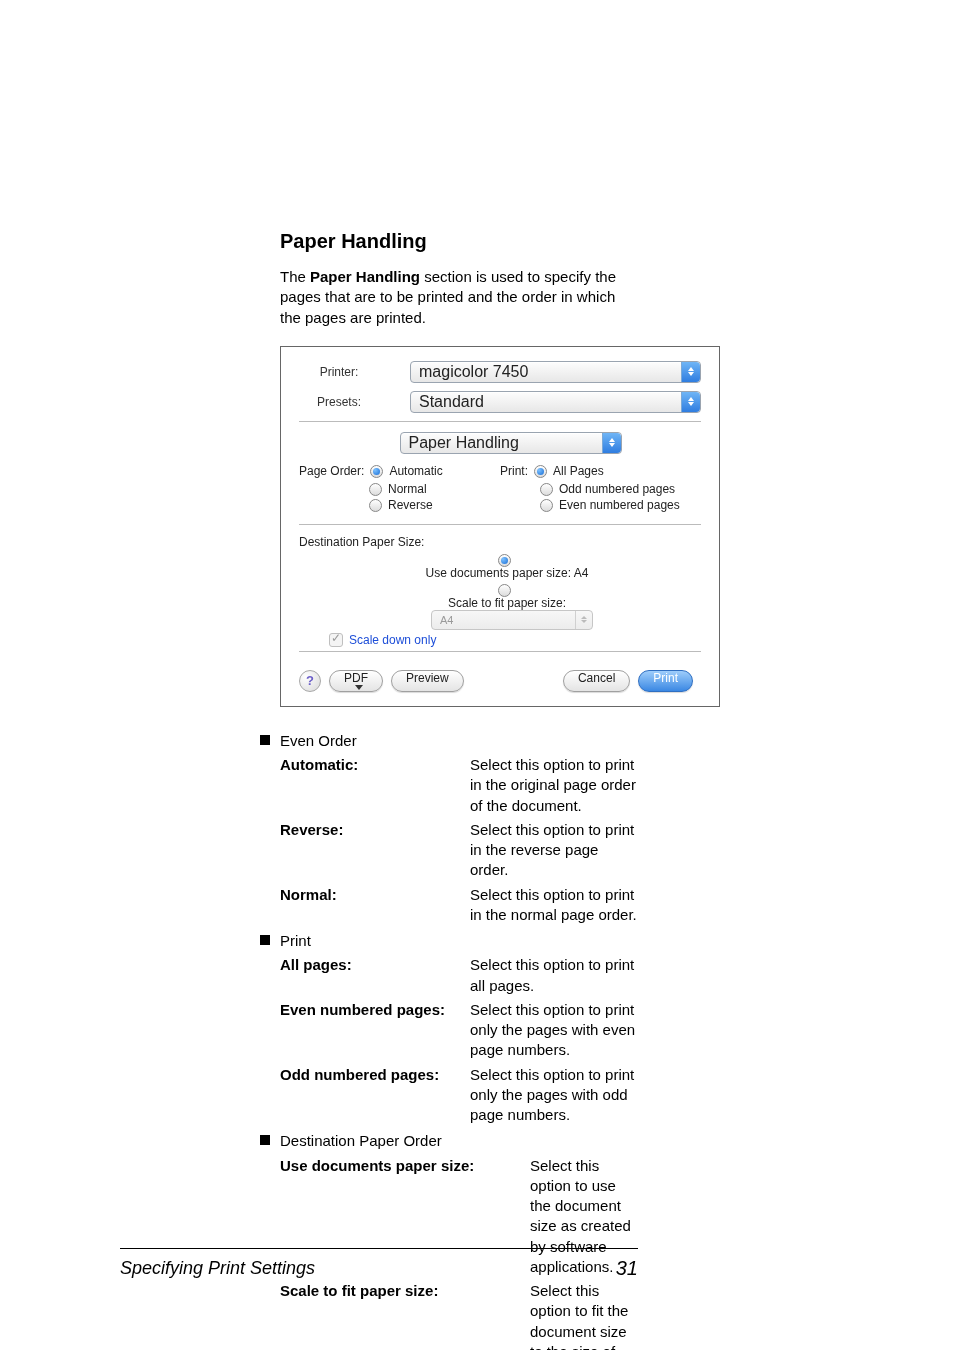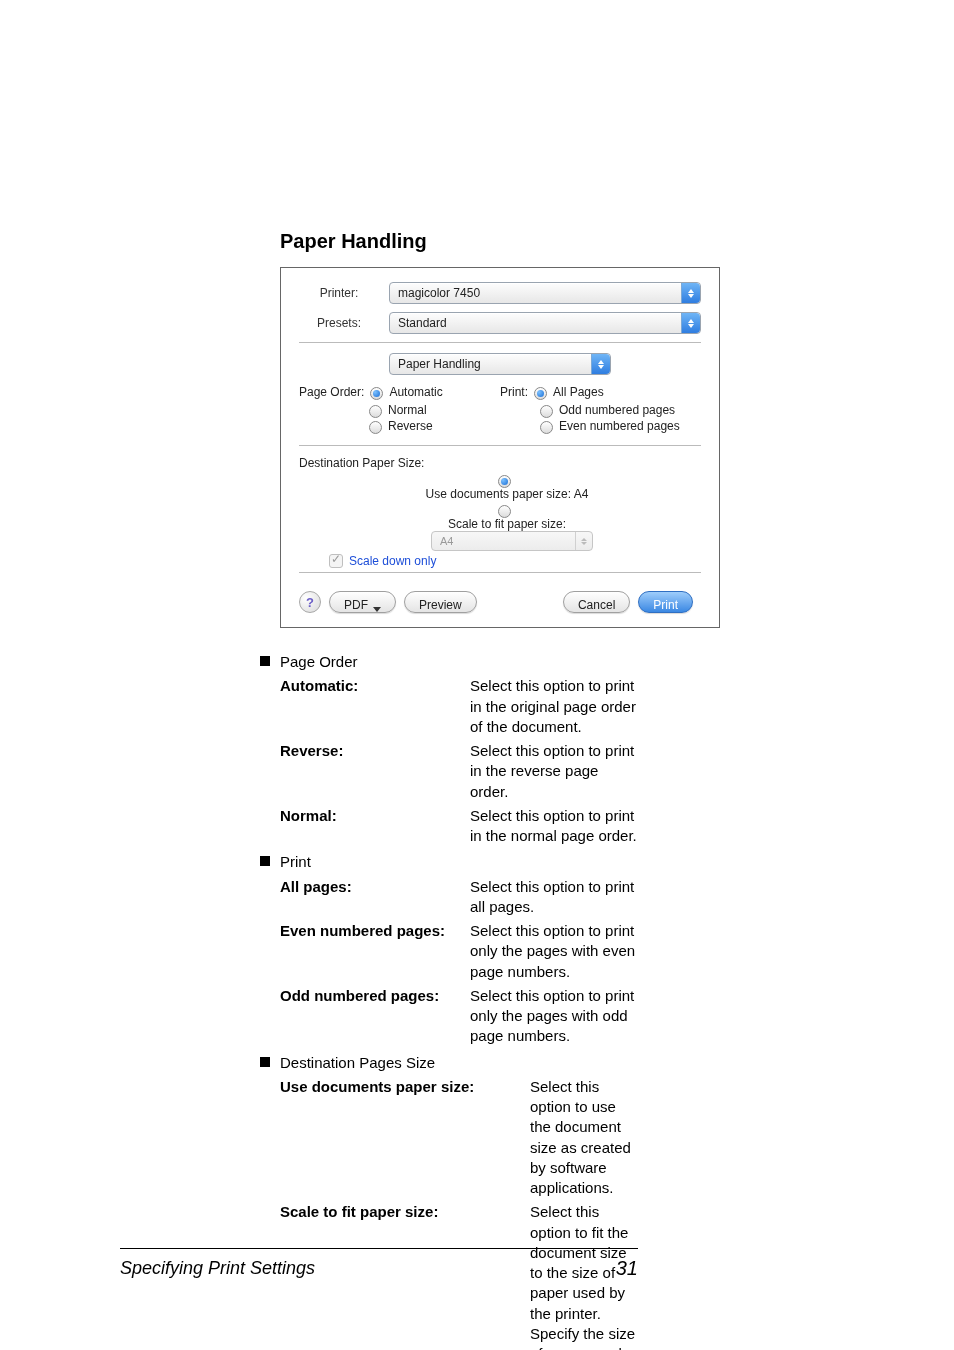--- a/index.html
+++ b/index.html
@@ -52,21 +52,22 @@
   .aqua-select {
     flex: 1;
     display: flex;
     align-items: center;
     height: 20px;
     border: 1px solid #9aa4b0;
     border-radius: 4px;
     background: linear-gradient(#fdfdfd,#e7e7e7);
     box-shadow: inset 0 1px 0 #fff;
     position: relative;
-    font-size: 12px;
+    font-size: 16px;
+    margin-left: 21px;
   }
   .aqua-select .sel-text {
     padding: 0 8px;
     flex: 1;
   }
   .aqua-select .sel-cap {
     width: 18px;
     height: 100%;
     background: linear-gradient(#6fb5f6,#2f7de0);
     border-left: 1px solid #7aa9d8;
@@ -230,24 +231,25 @@
     font-size: 13px;
     margin-right: 8px;
   }
   .pill-btn {
     height: 20px;
     padding: 0 14px;
     border-radius: 12px;
     border: 1px solid #a0a0a0;
     background: linear-gradient(#ffffff,#e4e4e4);
     display: inline-flex;
-    align-items: flex-end;
+    align-items: center;
     font-size: 12px;
     margin-right: 8px;
     box-shadow: 0 1px 1px rgba(0,0,0,.15);
+    flex-direction: column;
   }
   .pill-btn.primary {
     background: linear-gradient(#9ecdfb,#3b88e3);
     color: #fff;
     border-color: #2f6fc2;
   }
   .spacer { flex: 1; }
   .drop-tri {
     width: 0; height: 0;
     border-left: 4px solid transparent;
@@ -305,20 +307,23 @@
     font-size: 20px;
   }
 </style>
 </head>
 <body>
 
 <div class="page">
 
   <div class="heading">Paper Handling</div>
 
+  <div class="intro">
+    <span>The </span><b>Paper Handling</b><span> section is used to specify the pages that are to be printed and the order in which the pages are printed.</span>
+  </div>
 
   <div class="dialog">
     <div class="dialog-row">
       <div class="dialog-label">Printer:</div>
       <div class="aqua-select">
         <span class="sel-text">magicolor 7450</span>
         <span class="sel-cap">
             <span class="tri-up"></span>
             <span class="tri-down"></span>
           </span>
@@ -410,21 +415,21 @@
       <span class="pill-btn">Preview</span>
       <span class="spacer"></span>
       <span class="pill-btn">Cancel</span>
       <span class="pill-btn primary">Print</span>
     </div>
   </div>
 
   <div class="explain">
     <div class="bullet-row">
       <div class="bullet-sq"></div>
-      <div>Page Order</div>
+      <div>Even Order</div>
     </div>
     <div class="def-row">
       <div class="def-term"><span>Automatic</span><span>:</span></div>
       <div class="def-desc">Select this option to print in the original page order of the document.</div>
     </div>
     <div class="def-row">
       <div class="def-term"><span>Reverse</span><span>:</span></div>
       <div class="def-desc">Select this option to print in the reverse page order.</div>
     </div>
     <div class="def-row">
@@ -444,21 +449,21 @@
       <div class="def-term"><span>Even numbered pages</span><span>:</span></div>
       <div class="def-desc">Select this option to print only the pages with even page numbers.</div>
     </div>
     <div class="def-row">
       <div class="def-term"><span>Odd numbered pages</span><span>:</span></div>
       <div class="def-desc">Select this option to print only the pages with odd page numbers.</div>
     </div>
 
     <div class="bullet-row">
       <div class="bullet-sq"></div>
-      <div>Destination Pages Size</div>
+      <div>Destination Paper Order</div>
     </div>
     <div class="def-row wide">
       <div class="def-term"><span>Use documents paper size</span><span>:</span></div>
       <div class="def-desc">Select this option to use the document size as created by software applications.</div>
     </div>
     <div class="def-row wide">
       <div class="def-term"><span>Scale to fit paper size</span><span>:</span></div>
       <div class="def-desc">Select this option to fit the document size to the size of paper used by the printer. Specify the size of paper used by the printer.</div>
     </div>
   </div>

